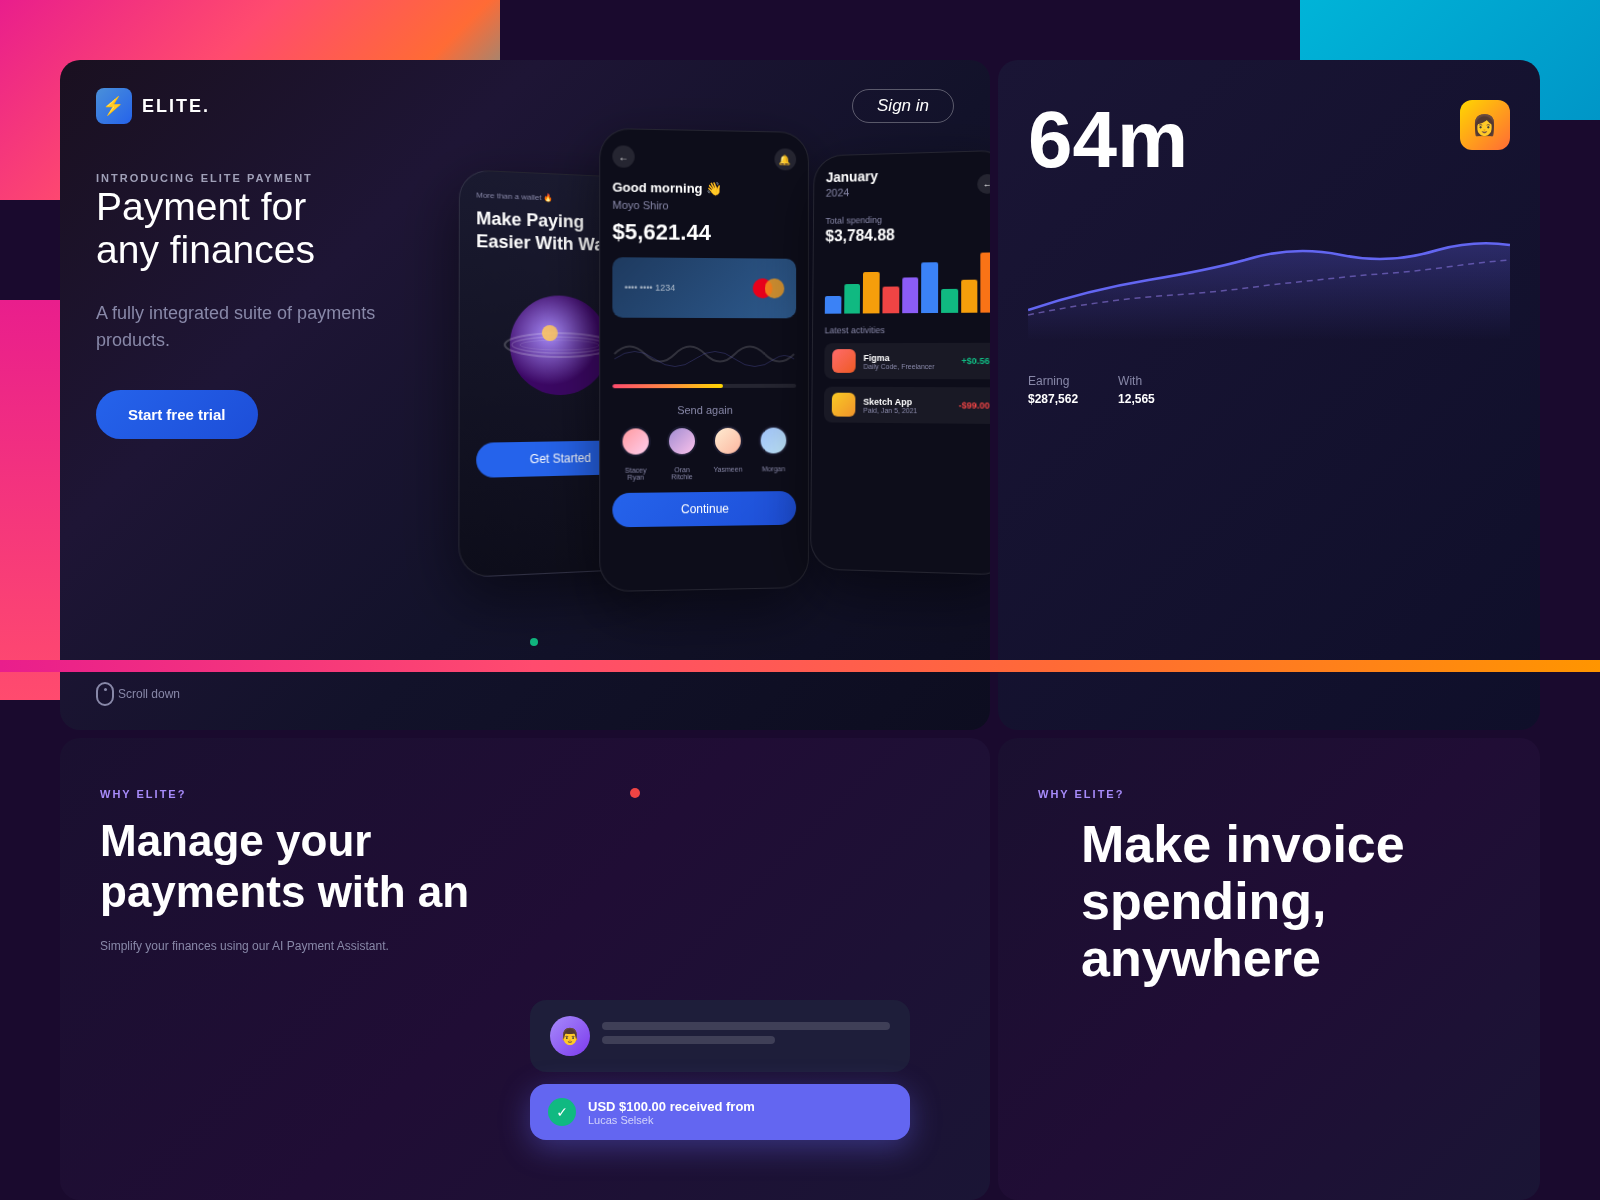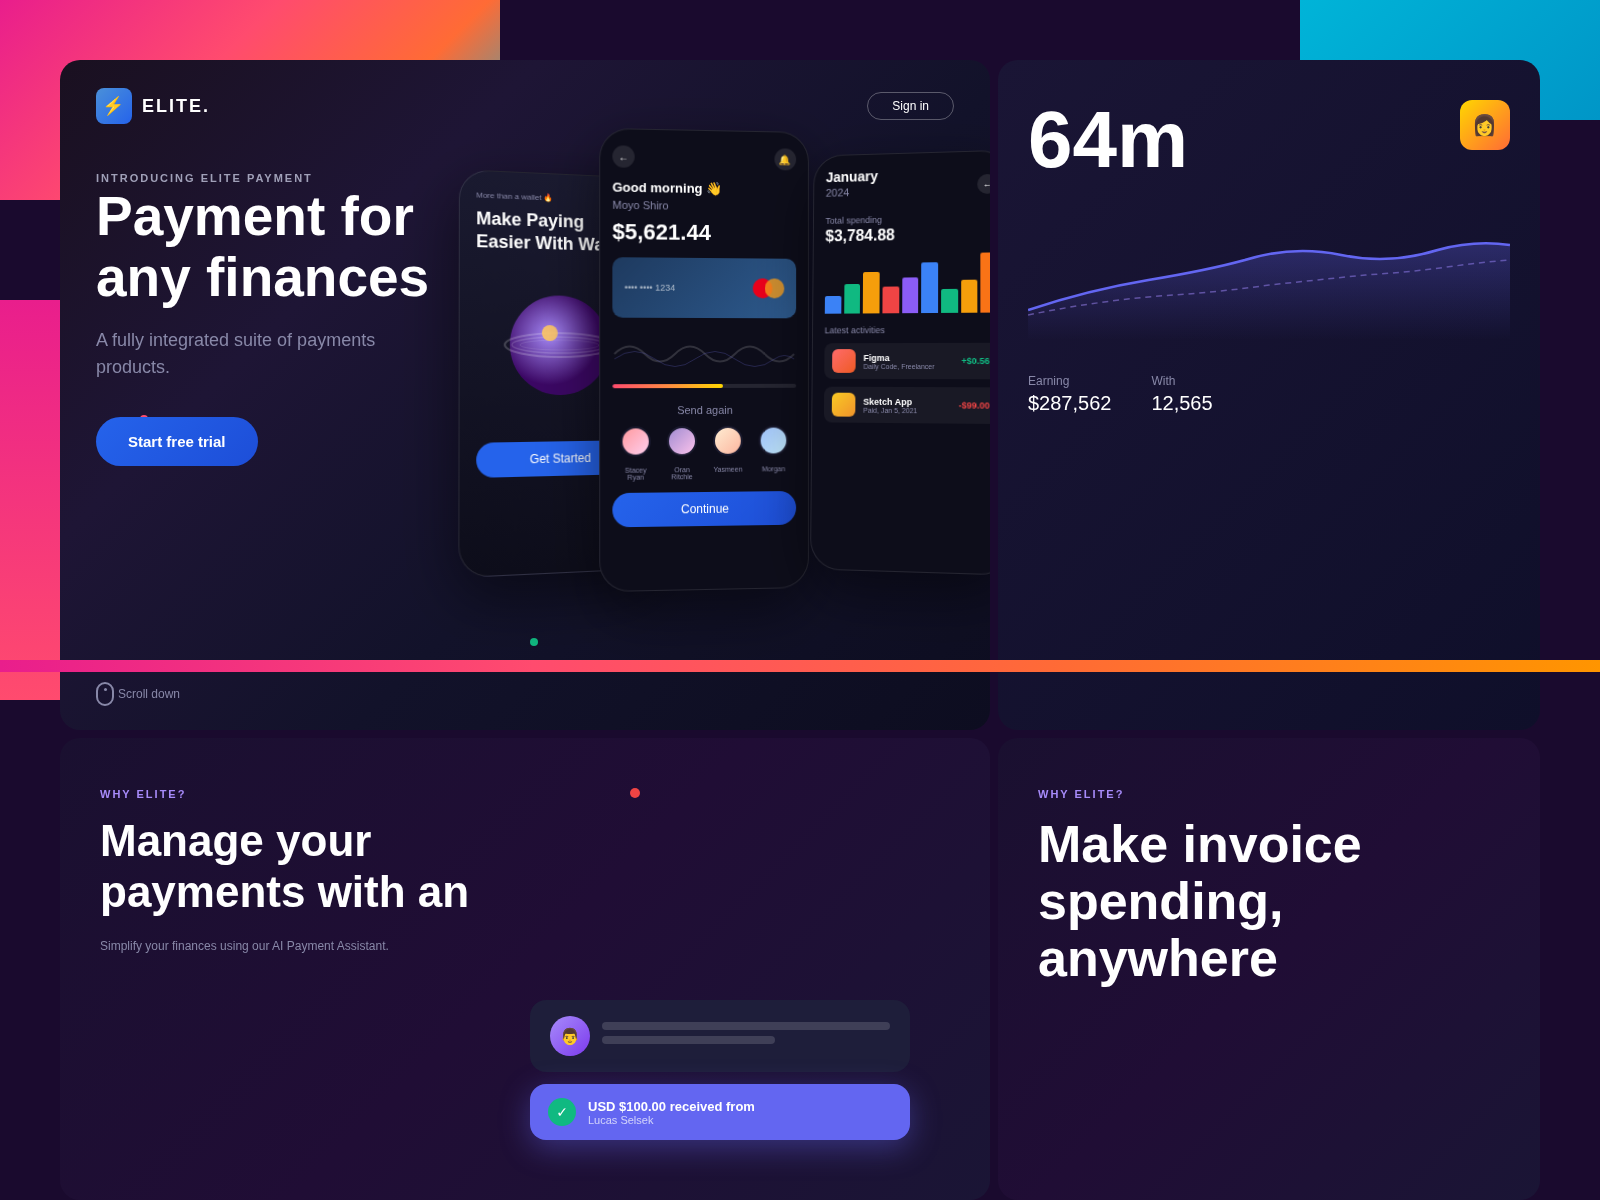--- a/index.html
+++ b/index.html
@@ -86,43 +86,44 @@
       font-size: 18px;
       font-weight: 700;
       letter-spacing: 2px;
     }
     .sign-in-btn {
       background: transparent;
       border: 1px solid rgba(255,255,255,0.3);
       color: white;
       padding: 6px 24px;
       border-radius: 20px;
-      font-size: 12px;
+      font-size: 17px;
       cursor: pointer;
+      font-style: italic;
     }
 
     
     .hero-content {
       padding: 20px 36px;
       position: relative;
       z-index: 2;
     }
     .introducing-label {
       color: #a0a0b8;
       font-size: 11px;
       font-weight: 600;
       letter-spacing: 2px;
       margin-bottom: 2px;
     }
     .hero-title {
       color: white;
-      font-size: 55px;
-      font-weight: 700;
+      font-size: 39px;
+      font-weight: 400;
       line-height: 1.1;
-      margin-bottom: 20px;
+      margin-bottom: 28px;
     }
     .hero-subtitle {
       color: #8888a8;
       font-size: 18px;
       line-height: 1.5;
       margin-bottom: 36px;
       max-width: 280px;
     }
     .start-trial-btn {
       background: linear-gradient(135deg, #2563eb, #1d4ed8);
@@ -469,22 +470,22 @@
       display: flex;
       gap: 40px;
     }
     .stat-item {}
     .stat-label {
       font-size: 12px;
       color: #8888a8;
       margin-bottom: 4px;
     }
     .stat-value {
-      font-size: 20px;
-      font-weight: 400;
+      font-size: 12px;
+      font-weight: 700;
       color: white;
     }
 
     
     .bottom-left-card {
       background: linear-gradient(135deg, #1a1030, #200d35, #1a1535);
       border-radius: 20px;
       padding: 50px 40px;
       position: relative;
       overflow: hidden;
@@ -589,20 +590,21 @@
       font-weight: 600;
       letter-spacing: 2px;
       color: #a78bfa;
       margin-bottom: 16px;
     }
     .bottom-title-right {
       font-size: 52px;
       font-weight: 700;
       color: white;
       line-height: 1.1;
+      margin-left: 43px;
     }
 
     
     .gradient-divider {
       position: absolute;
       left: 0; right: 0;
       height: 12px;
       background: linear-gradient(90deg, #e91e8c, #ff4b6e, #ff6b35, #ff9500);
       z-index: 10;
       top: 660px;

